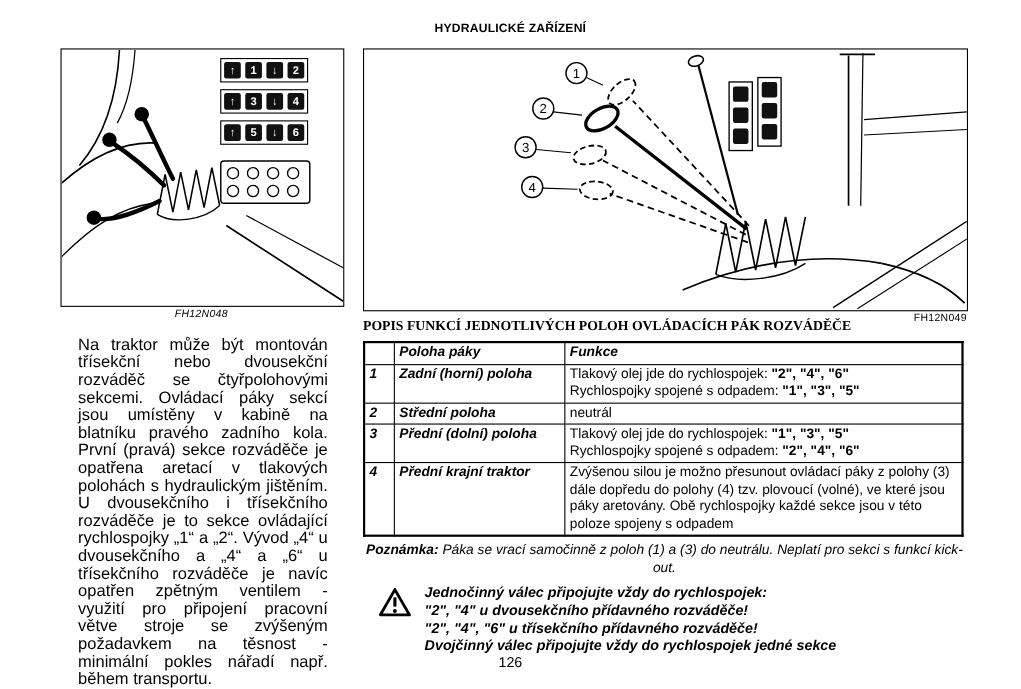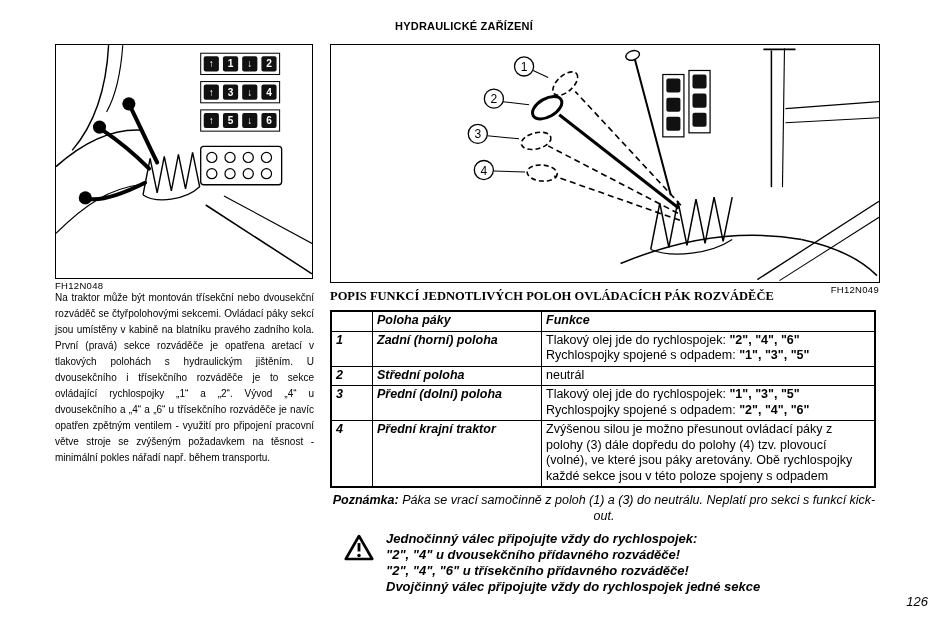--- a/index.html
+++ b/index.html
@@ -5,40 +5,40 @@
   html,body{margin:0;padding:0;}
   body{width:928px;height:626px;position:relative;background:#fff;color:#000;
        font-family:"Liberation Sans",sans-serif;overflow:hidden;}
   .page-title{position:absolute;top:13px;left:0;width:928px;text-align:center;
               font-size:11px;font-weight:bold;letter-spacing:.2px;}
   .fig{position:absolute;border:1.5px solid #000;background:#fff;overflow:hidden;}
   .fig-left{left:55px;top:44px;width:256px;height:233px;}
   .fig-right{left:330px;top:44px;width:548px;height:237px;}
   .fig svg{display:block;width:100%;height:100%;}
   .fig-caption{position:absolute;font-size:9.5px;letter-spacing:.3px;}
-  .cap-left{left:55px;top:280px;width:256px;text-align:left;}
+  .cap-left{left:55px;top:280px;width:256px;text-align:center;font-style:italic;}
   .cap-right{left:331px;top:284px;width:548px;text-align:right;}
   .left-col{position:absolute;left:55px;top:290px;width:259px;}
   .col-heading{font-size:13px;font-weight:bold;line-height:16px;margin-bottom:5px;}
-  .body-text{font-size:10px;line-height:16px;text-align:justify;margin:0;}
+  .body-text{font-size:15px;line-height:16px;text-align:justify;margin:16px;}
   .right-col{position:absolute;left:330px;top:289px;width:548px;}
   .right-heading{font-size:12.5px;font-weight:bold;margin-bottom:6px;white-space:nowrap;font-family:Liberation Serif, serif;}
   table.positions{border-collapse:collapse;width:546px;border:2px solid #000;}
   table.positions td{border:1.2px solid #000;font-size:12.5px;line-height:15.5px;
-                     padding:1px 18px 2px 4px;vertical-align:top;}
+                     padding:1px 4px 2px 4px;vertical-align:top;}
   td.c-num{width:18px;font-weight:bold;font-style:italic;padding-left:5px;}
   td.c-pos{width:146px;font-weight:bold;font-style:italic;}
   td.head{font-weight:bold;font-style:italic;}
   td.c-fun b{font-weight:bold;}
   .note{font-size:12.5px;font-style:italic;line-height:15.5px;margin:5px 0 0 0;text-align:center;}
   .note-label{font-weight:bold;}
   .warning{display:flex;margin-top:7px;}
   .warn-icon{flex:0 0 auto;margin:3px 12px 0 14px;width:30px;height:27px;}
   .warn-lines{font-size:13px;font-style:italic;font-weight:bold;line-height:16px;}
-  .page-number{position:absolute;top:594px;left:0;width:928px;text-align:right;font-size:13px;font-style:italic;}
+  .page-number{position:absolute;top:594px;left:0;width:928px;text-align:center;font-size:13px;}
   svg text{font-family:"Liberation Sans",sans-serif;}
   .decal-glyph{fill:#fff;font-size:10px;font-weight:bold;text-anchor:middle;}
   .pos-label{font-size:12px;text-anchor:middle;fill:#000;}
 </style>
 </head>
 <body>
 
 <div>
 
   <h1 class="page-title">HYDRAULICKÉ ZAŘÍZENÍ</h1>

